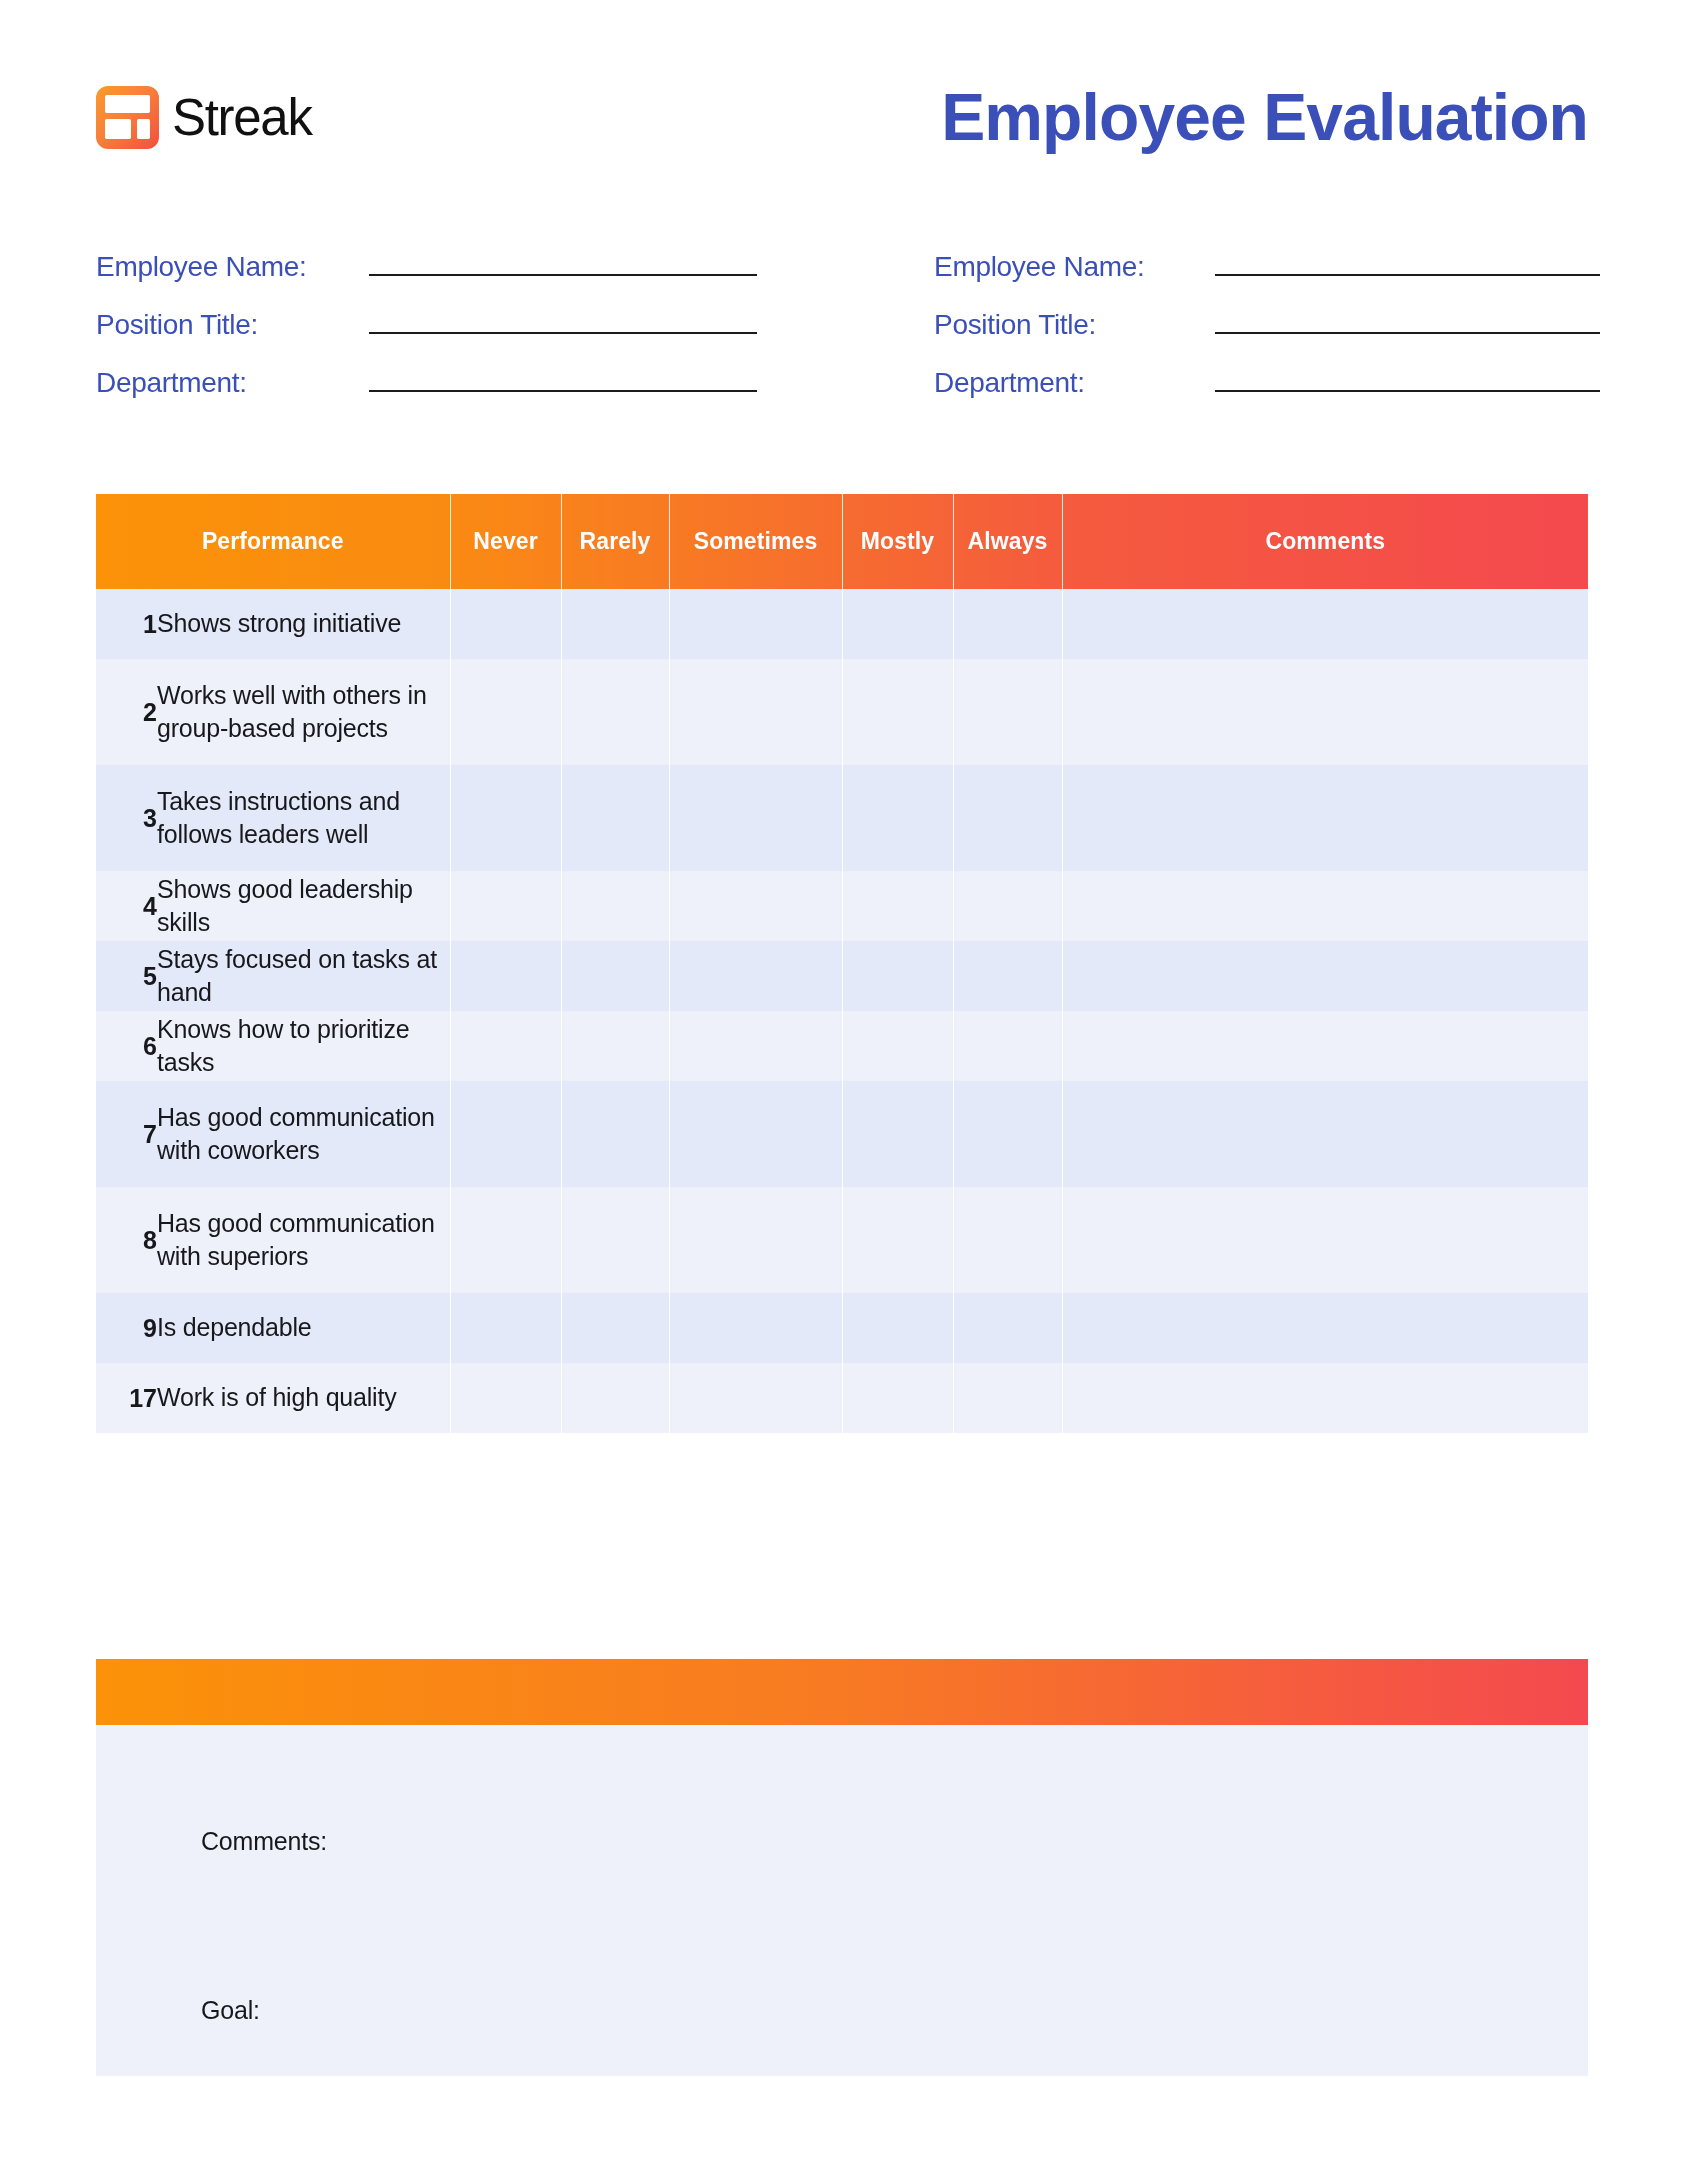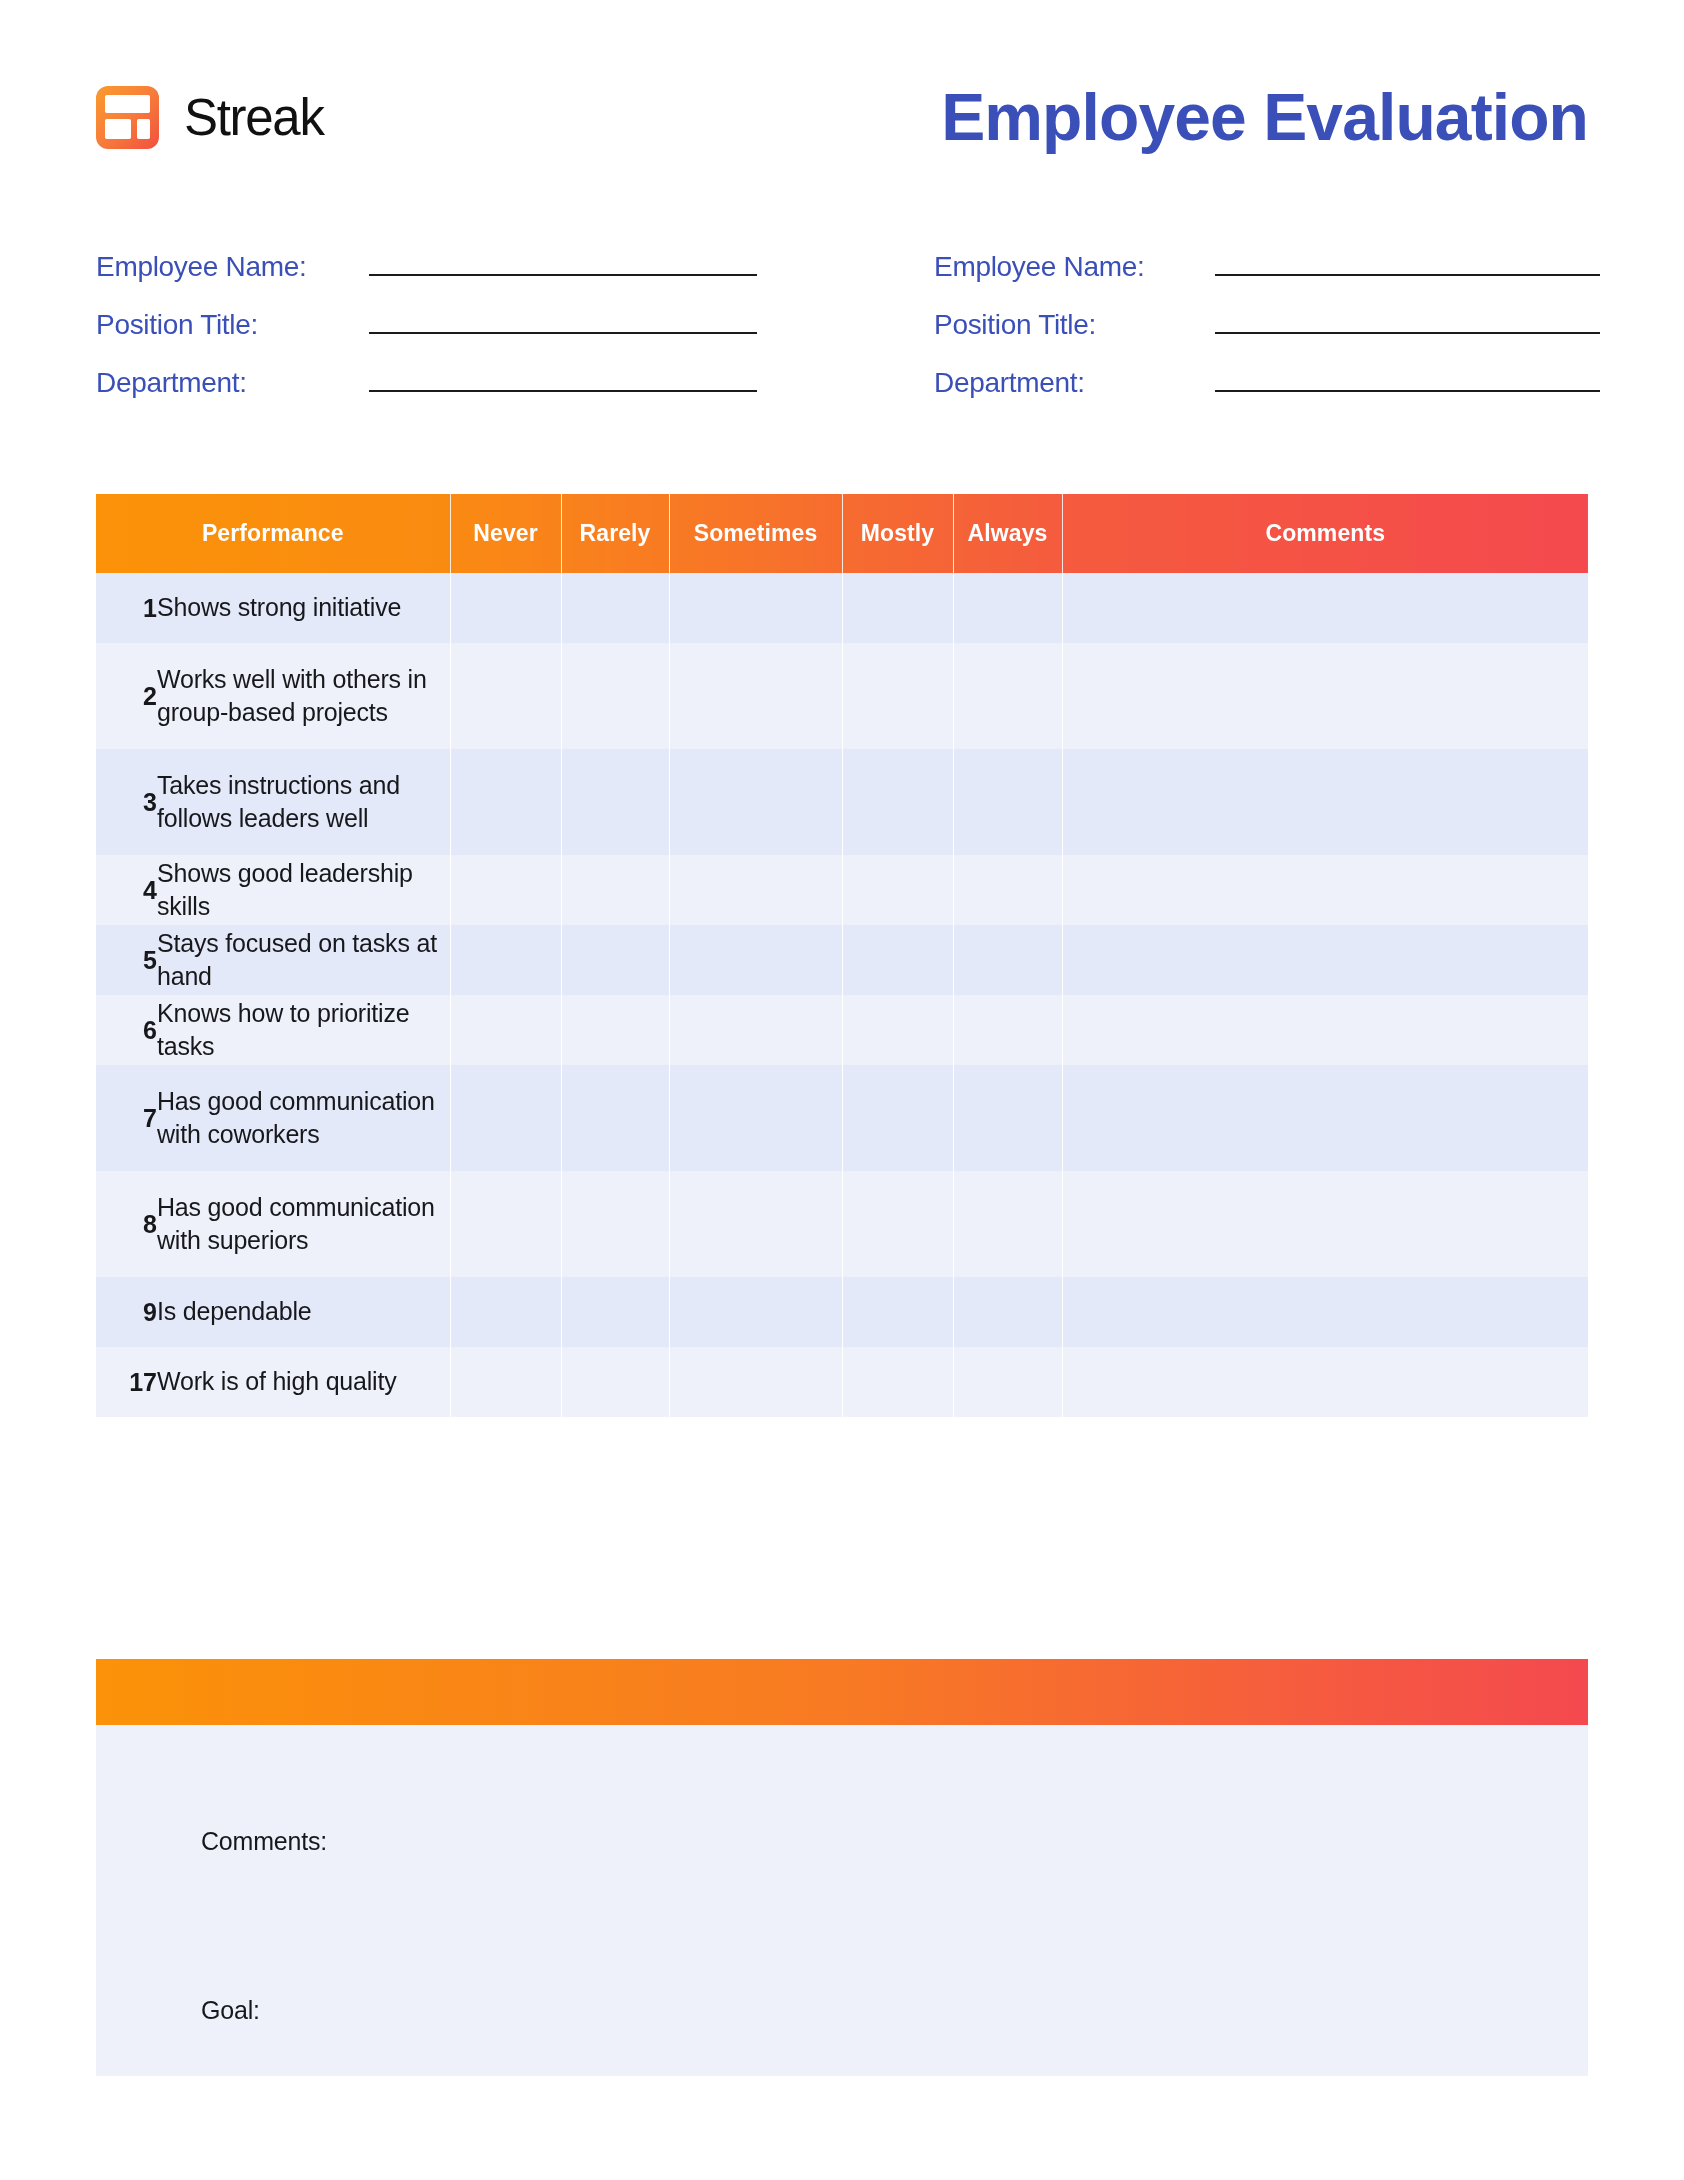--- a/index.html
+++ b/index.html
@@ -30,21 +30,21 @@
     top: 66px;
     width: 1492px;
     height: 102px;
     display: flex;
     align-items: center;
   }
 
   .brand {
     display: flex;
     align-items: center;
-    gap: 25px;
+    gap: 13px;
     flex: 0 0 auto;
   }
 
   .brand-mark {
     width: 63px;
     height: 63px;
     border-radius: 12px;
     background: linear-gradient(135deg, #FA9A2C 0%, #F8803A 45%, #F1503F 100%);
     padding: 9.4px;
     display: flex;
@@ -123,21 +123,21 @@
   .rating-table {
     position: absolute;
     left: 96px;
     top: 494px;
     width: 1492px;
     border-collapse: collapse;
     table-layout: fixed;
   }
 
   .rating-table thead th {
-    height: 79px;
+    height: 95px;
     color: #ffffff;
     font-size: 23px;
     font-weight: 700;
     text-align: center;
     letter-spacing: 0.1px;
     border-right: 1.7px solid rgba(255,255,255,0.85);
     vertical-align: middle;
     padding: 12px;
   }
   .rating-table thead th:last-child { border-right: none; }

